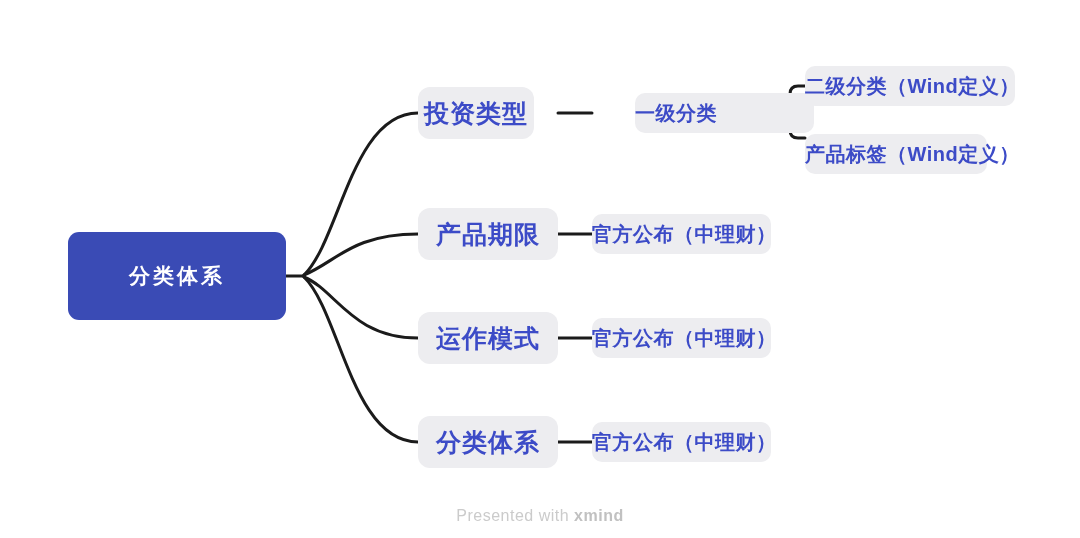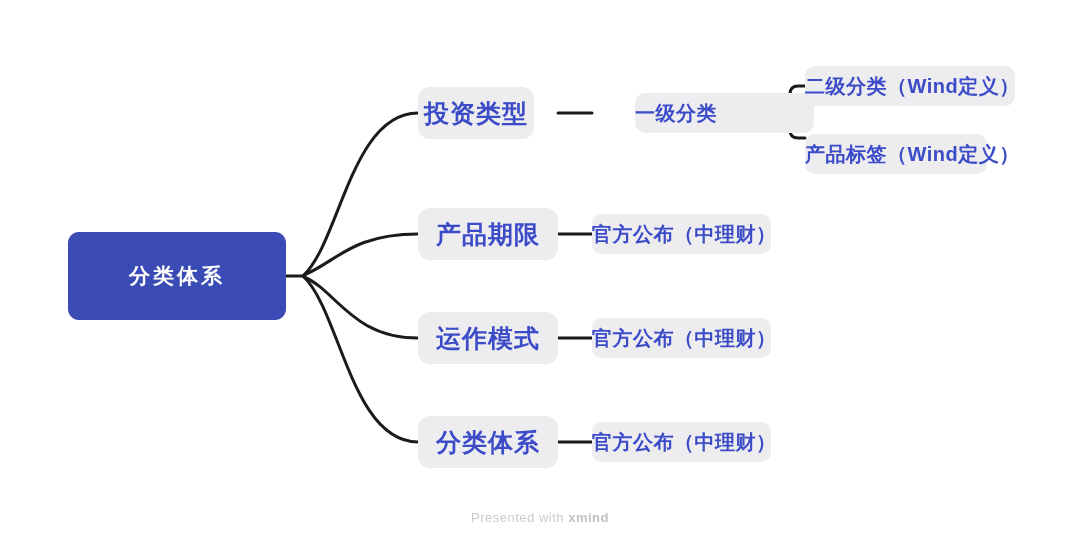--- a/index.html
+++ b/index.html
@@ -21,21 +21,21 @@
     background:var(--node-bg,#EDEDF0);color:var(--node-text,#3C4BC7);
     border-radius:12px;justify-content:center;font-size:25px;letter-spacing:1px;
   }
   .leaf{
     background:var(--node-bg,#EDEDF0);color:var(--node-text,#3C4BC7);
     border-radius:10px;justify-content:flex-start;font-size:20px;
     letter-spacing:0.5px;
   }
   .watermark{
     position:absolute;left:0;right:0;bottom:13px;text-align:center;
-    font-size:13px;color:#CBCBCB;font-weight:normal;letter-spacing:0.5px;
+    font-size:16px;color:#CBCBCB;font-weight:normal;letter-spacing:0.5px;
   }
   .watermark b{color:#C1C1C1;font-weight:bold;}
 </style>
 </head>
 <body>
 
 <div class="canvas">
 
   <svg class="connectors" viewBox="0 0 1080 538">
     <path class="link" d="M 286 276 L 304 276"></path>

